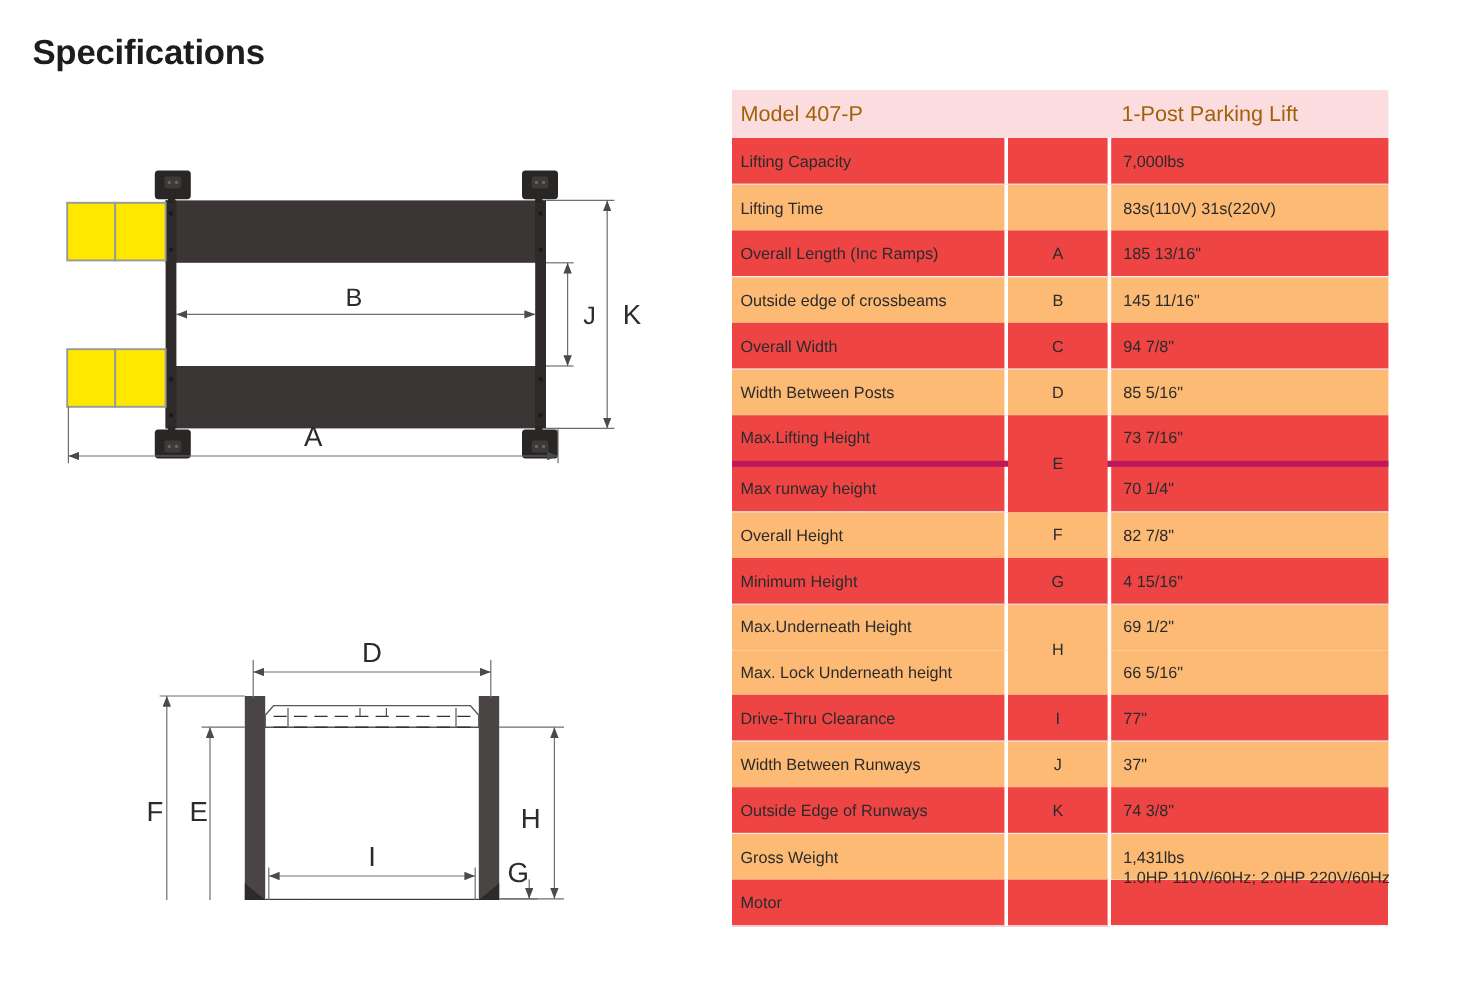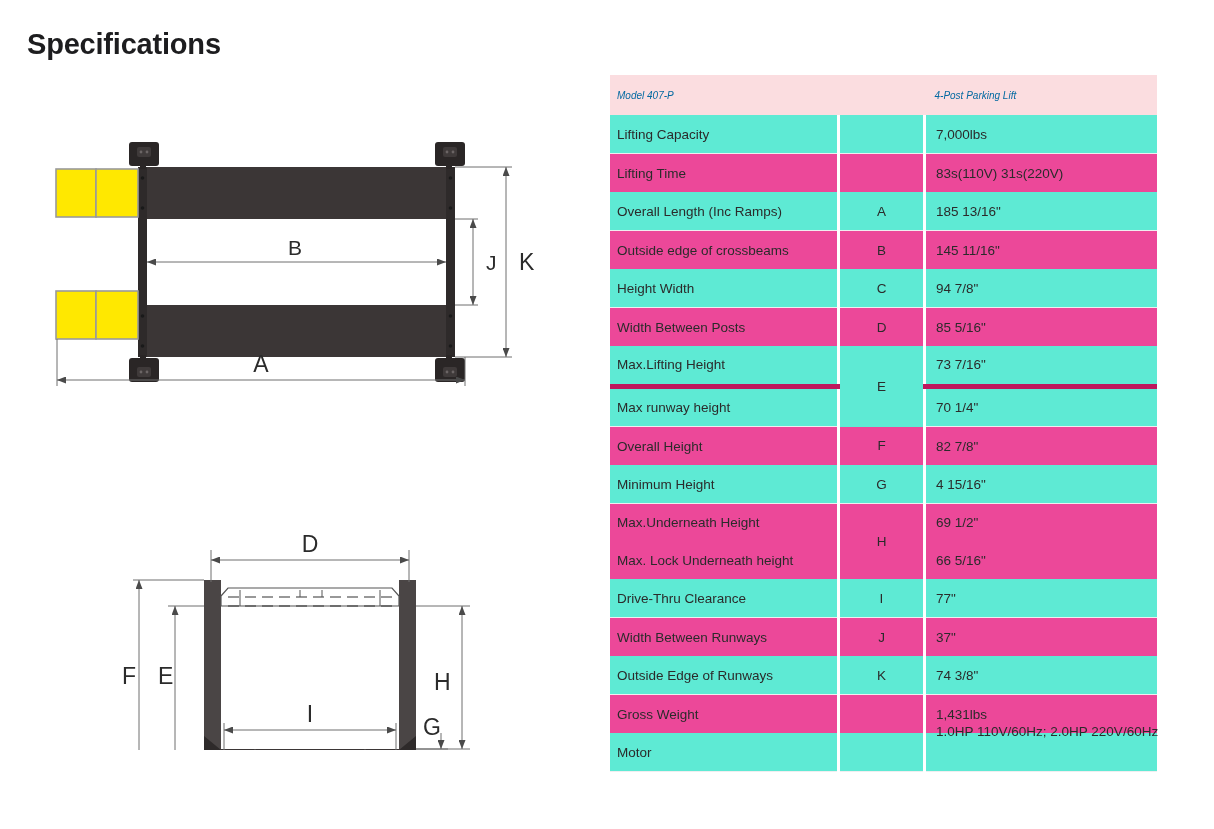--- a/index.html
+++ b/index.html
@@ -53,30 +53,29 @@
     vertical-align: middle;
     font-weight: normal;
   }
   .c-name  { width: 220px; padding-left: 7px !important; }
   .c-ref   { width: 83px; text-align: center !important; }
   .c-val   { padding-left: 10px !important; white-space: nowrap; }
 
   .row-h td {
     background: #fbdde0;
     height: 40px;
-    font-size: 10px;
+    font-size: 18px;
     font-weight: bold;
-    color: #0369a1;
-    font-style: italic;
+    color: #a16207;
   }
   .row-h .c-name { padding-left: 7px !important; }
   .row-h .c-val  { padding-left: 10px !important; }
 
-  tr.shade td { background: #ec4899; }
-  tr.plain td { background: #5eead4; }
+  tr.shade td { background: #fdba74; }
+  tr.plain td { background: #ef4444; }
 
   tr.r td { height: 38px; }
   tr.r-half td { height: 37.5px; }
 
   
   .c-name { border-right: 3px solid #ffffff; }
   .c-ref  { border-right: 3px solid #ffffff; }
   .row-h .c-name, .row-h .c-ref { border-right: none; }
 
   
@@ -272,21 +271,21 @@
     </g>
     <text x="310" y="322" font-family="Liberation Sans, sans-serif" font-size="23" fill="#2b2b2b" text-anchor="middle">I</text>
   </svg>
 </div>
 
 <table id="spec-table">
   <tbody>
     <tr class="row-h">
       <td class="c-name">Model 407-P</td>
       <td class="c-ref"></td>
-      <td class="c-val">4-Post Parking Lift</td>
+      <td class="c-val">1-Post Parking Lift</td>
     </tr>
 
     <tr class="r plain rule">
       <td class="c-name">Lifting Capacity</td>
       <td class="c-ref"></td>
       <td class="c-val">7,000lbs</td>
     </tr>
     <tr class="r shade">
       <td class="c-name">Lifting Time</td>
       <td class="c-ref"></td>
@@ -296,21 +295,21 @@
       <td class="c-name">Overall Length (Inc Ramps)</td>
       <td class="c-ref">A</td>
       <td class="c-val">185 13/16"</td>
     </tr>
     <tr class="r shade">
       <td class="c-name">Outside edge of crossbeams</td>
       <td class="c-ref">B</td>
       <td class="c-val">145 11/16"</td>
     </tr>
     <tr class="r plain rule">
-      <td class="c-name">Height Width</td>
+      <td class="c-name">Overall Width</td>
       <td class="c-ref">C</td>
       <td class="c-val">94 7/8"</td>
     </tr>
     <tr class="r shade">
       <td class="c-name">Width Between Posts</td>
       <td class="c-ref">D</td>
       <td class="c-val">85 5/16"</td>
     </tr>
 
     <tr class="r-half plain rule-sub">

